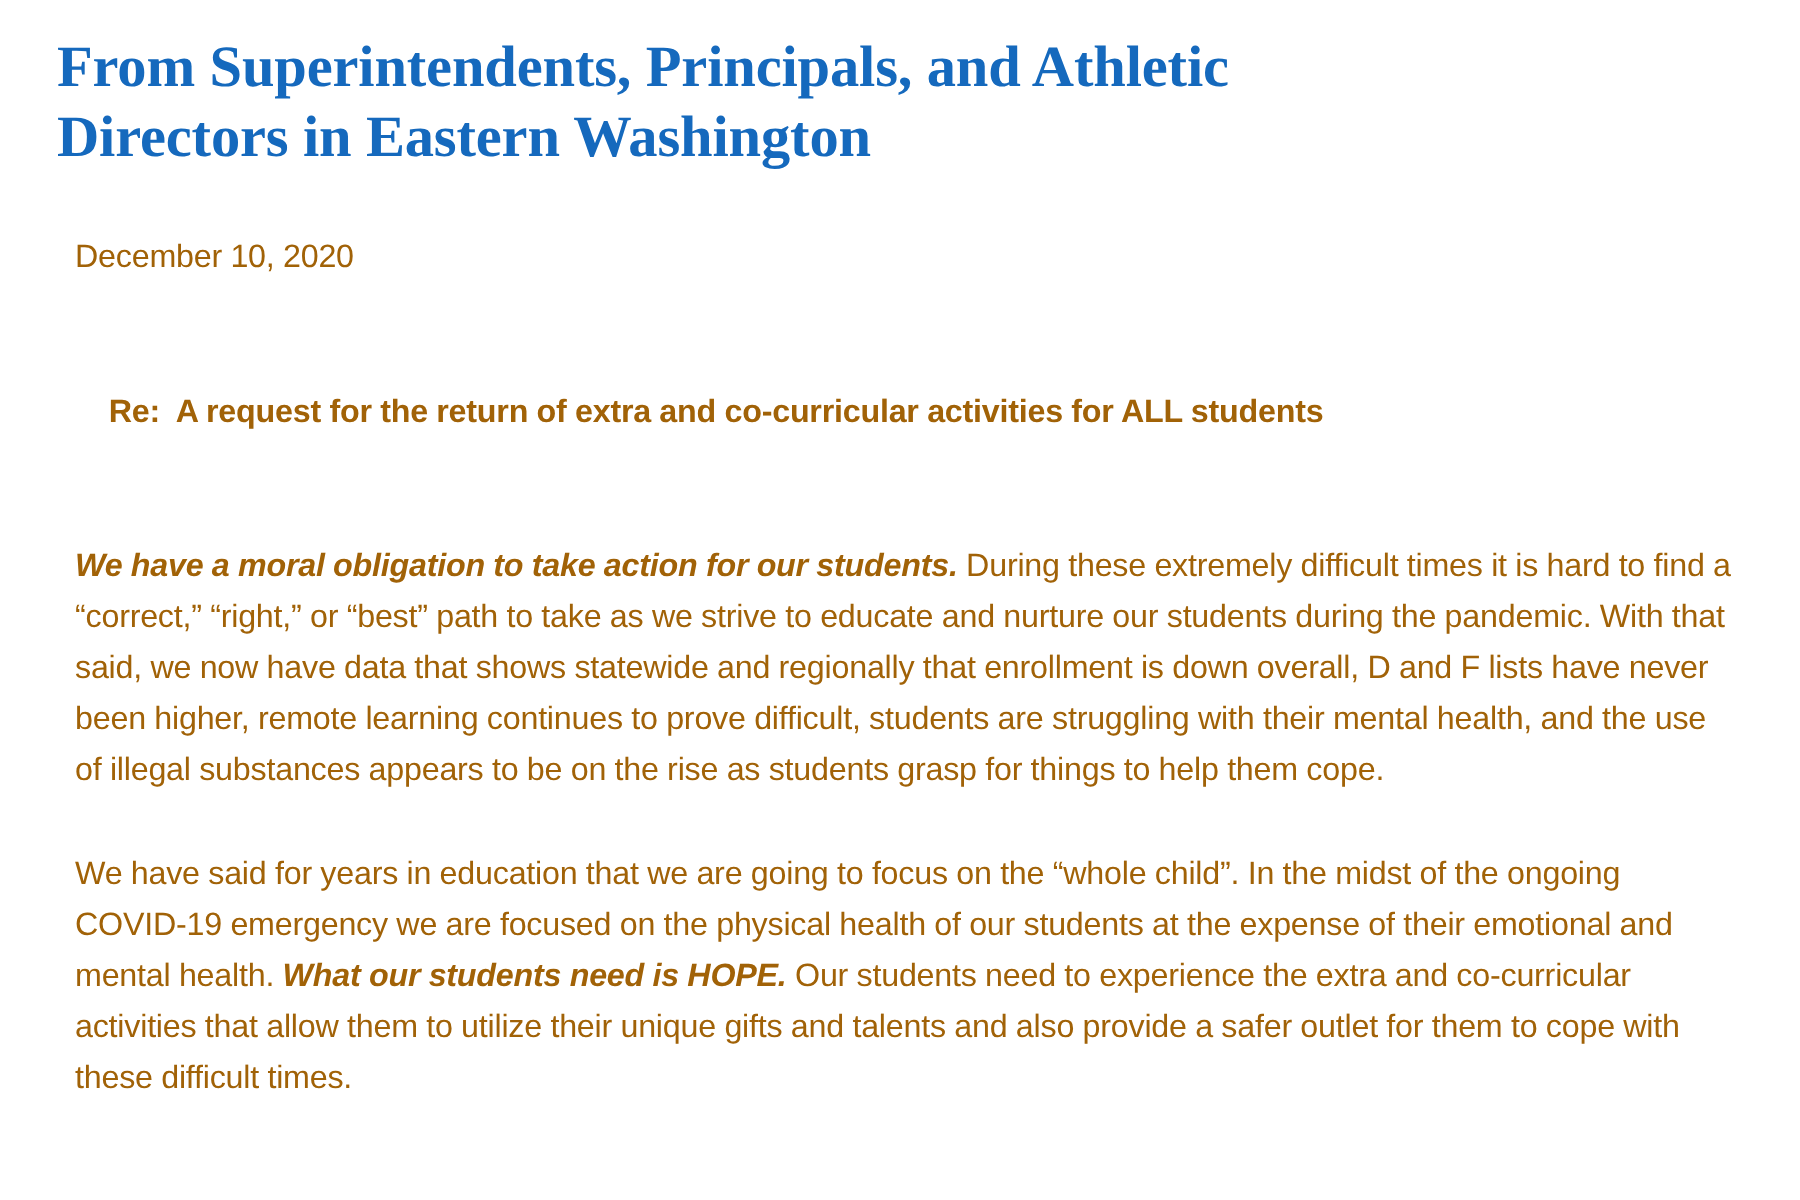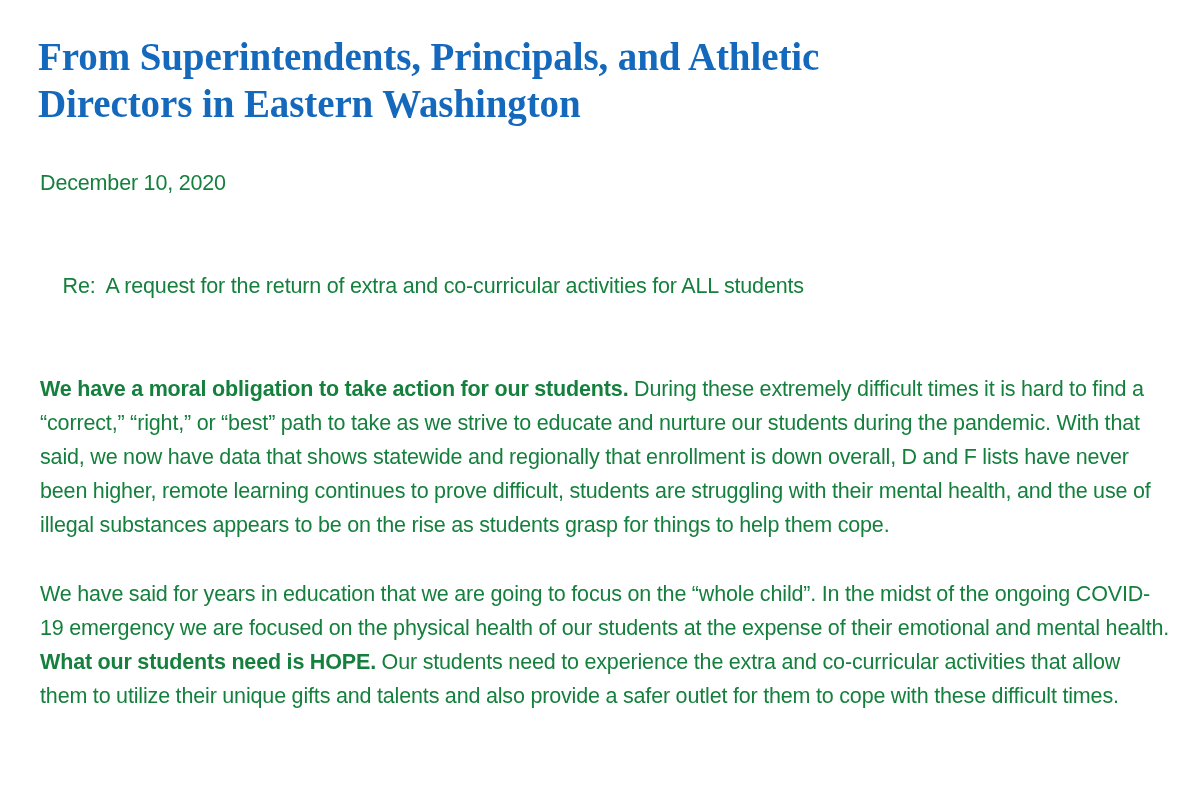--- a/index.html
+++ b/index.html
@@ -14,21 +14,21 @@
     overflow: hidden;
     font-family: "Liberation Sans", sans-serif;
     color: #000000;
     -webkit-font-smoothing: antialiased;
   }
 
   .page {
     box-sizing: border-box;
     width: 1200px;
     height: 800px;
-    padding: 12px 28px 0 38px;
+    padding: 0 28px 0 38px;
     background: #ffffff;
     position: relative;
   }
 
   
   .doc-title {
     font-family: "Liberation Serif", "DejaVu Serif", serif;
     font-weight: bold;
     color: #1569bd;
     font-size: 39px;
@@ -40,51 +40,52 @@
   }
 
   
   .date-line,
   .subject-line,
   .salutation,
   .para {
     font-family: "Liberation Sans", "DejaVu Sans", sans-serif;
     font-size: 21.5px;
     line-height: 34px;
-    color: #15803d;
-    margin: 2px;
+    color: #a16207;
+    margin: 12px;
     max-width: 1136px;
     letter-spacing: -0.15px;
     word-spacing: -0.2px;
   }
 
   .date-line {
     margin-top: 39px;
   }
 
   .subject-line {
     margin-top: 35px;
-    font-weight: normal;
+    font-weight: bold;
     white-space: pre;
   }
 
   .salutation {
     margin-top: 35px;
   }
 
   .para {
     margin-top: 35px;
   }
 
   .para-1 {
     max-width: 1140px;
   }
 
   b, strong {
     font-weight: bold;
+    font-style: italic;
   }
 
   
   .run {
     display: inline;
   }
 </style>
 </head>
 <body>
 

